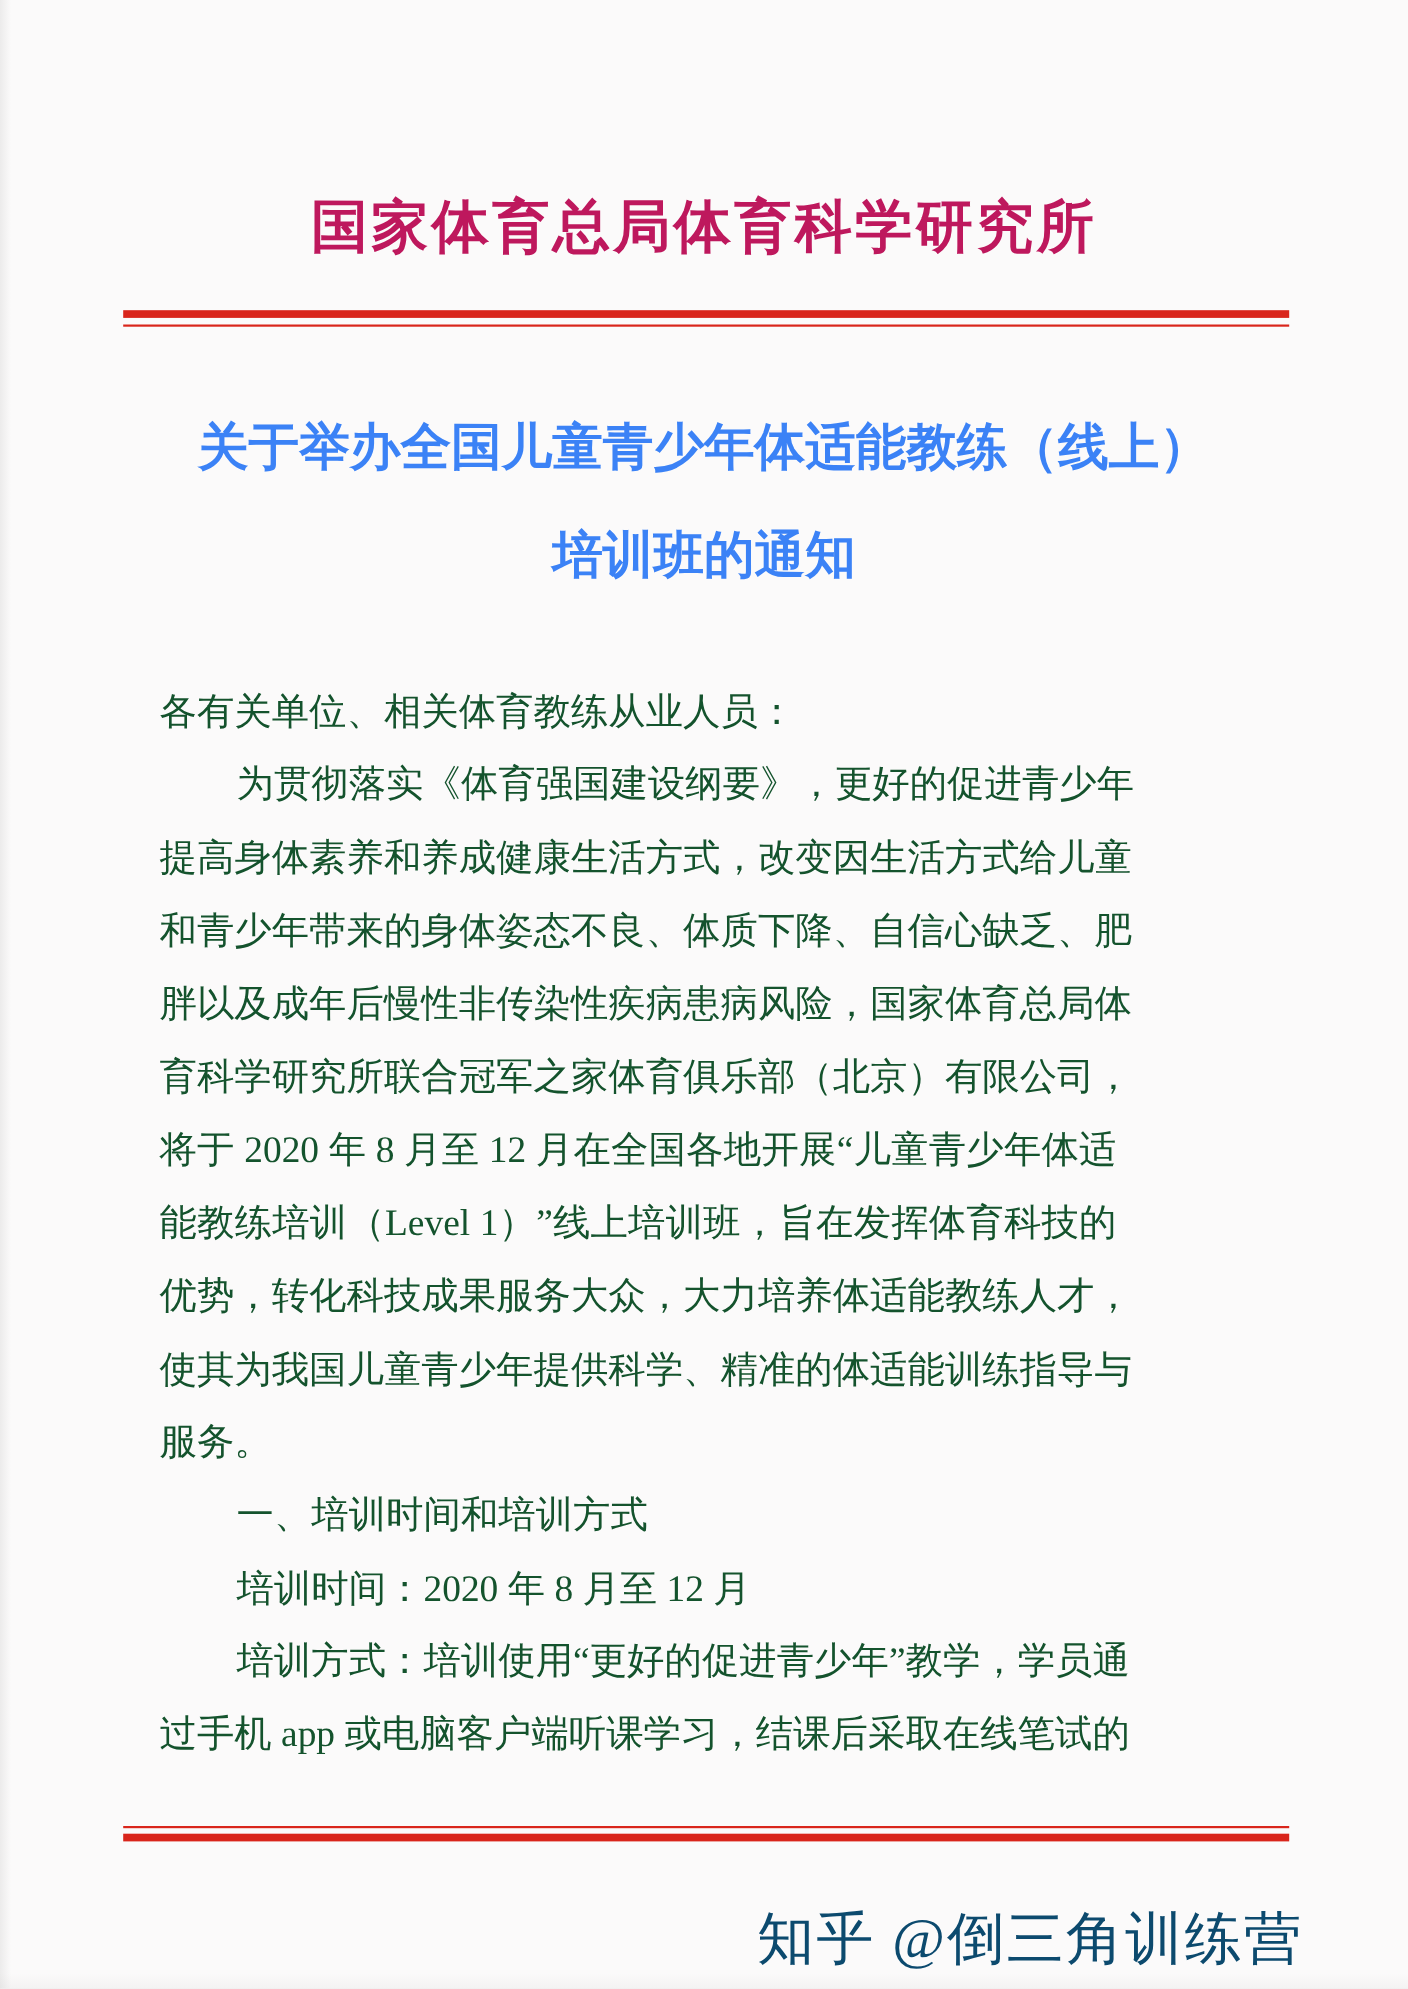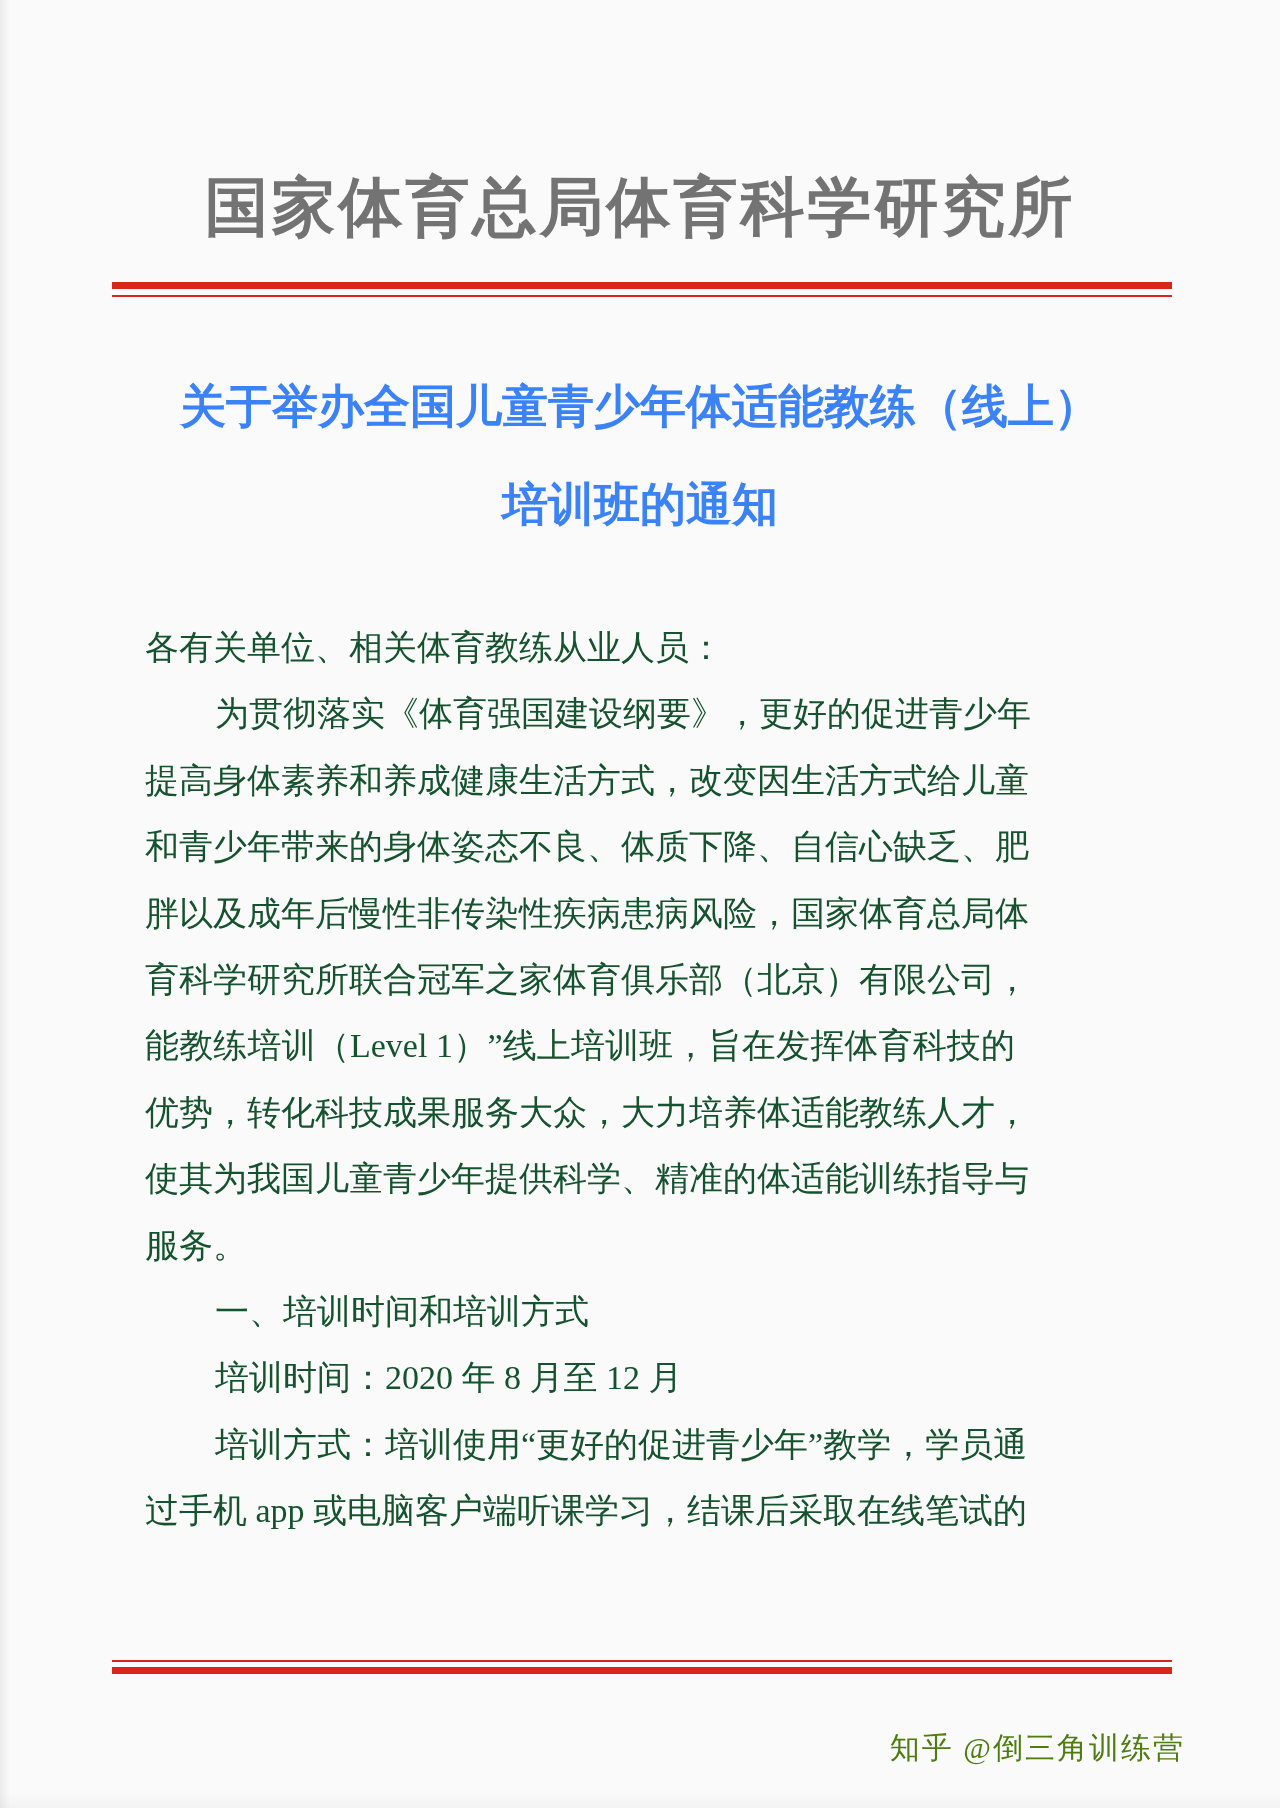--- a/index.html
+++ b/index.html
@@ -27,24 +27,24 @@
     pointer-events: none;
   }
   .letterhead {
     position: absolute;
     top: 150px;
     left: 0;
     width: 100%;
     height: 116px;
     line-height: 116px;
     text-align: center;
-    font-size: 64px;
+    font-size: 52px;
     font-weight: 700;
     letter-spacing: 3px;
-    color: #737373;
+    color: #be185d;
     white-space: nowrap;
   }
   .rule {
     position: absolute;
     left: 112px;
     width: 1060px;
     background: #d9251b;
   }
   .rule.top-thick    { top: 282px;  height: 7px; }
   .rule.top-thin     { top: 295px;  height: 2px; }
@@ -79,23 +79,23 @@
   }
   .body-line.indent { text-indent: 70px; font-family: Liberation Serif, serif; }
   .body-line.justify {
     text-align: justify;
     text-align-last: justify;
   }
   .watermark {
     position: absolute;
     top: 1728px;
     right: 95px;
-    font-size: 30px;
+    font-size: 52px;
     letter-spacing: 2px;
-    color: #4d7c0f;
+    color: #0c4a6e;
     white-space: nowrap;
   }
 </style>
 </head>
 <body>
 
 <div class="page">
 
   <div class="letterhead">国家体育总局体育科学研究所</div>
 
@@ -107,20 +107,21 @@
     <div>培训班的通知</div>
   </h1>
 
   <div class="body-block">
       <div class="body-line">各有关单位、相关体育教练从业人员：</div>
       <div class="body-line indent justify">为贯彻落实《体育强国建设纲要》，更好的促进青少年</div>
       <div class="body-line justify">提高身体素养和养成健康生活方式，改变因生活方式给儿童</div>
       <div class="body-line justify">和青少年带来的身体姿态不良、体质下降、自信心缺乏、肥</div>
       <div class="body-line justify">胖以及成年后慢性非传染性疾病患病风险，国家体育总局体</div>
       <div class="body-line justify">育科学研究所联合冠军之家体育俱乐部（北京）有限公司，</div>
+      <div class="body-line justify">将于 2020 年 8 月至 12 月在全国各地开展“儿童青少年体适</div>
       <div class="body-line justify">能教练培训（Level 1）”线上培训班，旨在发挥体育科技的</div>
       <div class="body-line justify">优势，转化科技成果服务大众，大力培养体适能教练人才，</div>
       <div class="body-line justify">使其为我国儿童青少年提供科学、精准的体适能训练指导与</div>
       <div class="body-line">服务。</div>
       <div class="body-line indent">一、培训时间和培训方式</div>
       <div class="body-line indent">培训时间：2020 年 8 月至 12 月</div>
       <div class="body-line indent justify">培训方式：培训使用“更好的促进青少年”教学，学员通</div>
       <div class="body-line justify">过手机 app 或电脑客户端听课学习，结课后采取在线笔试的</div>
     </div>
 

